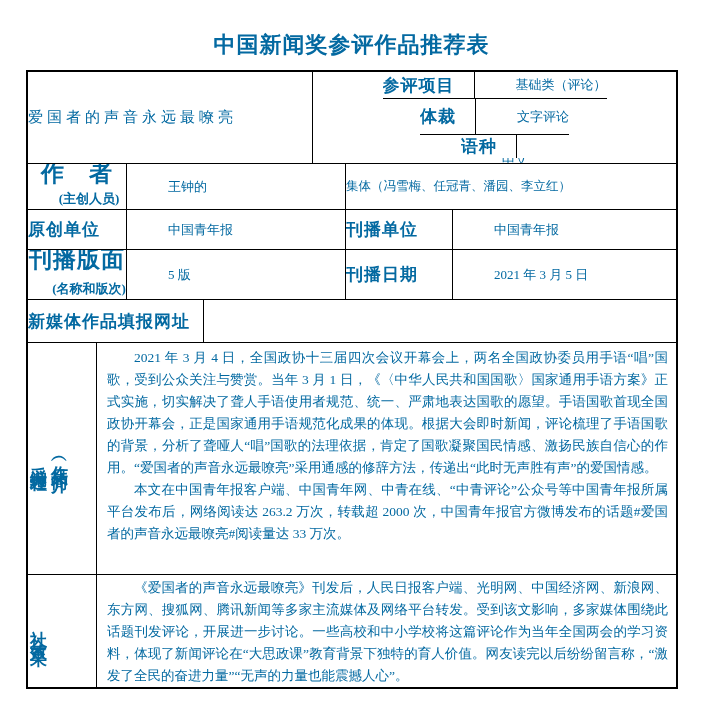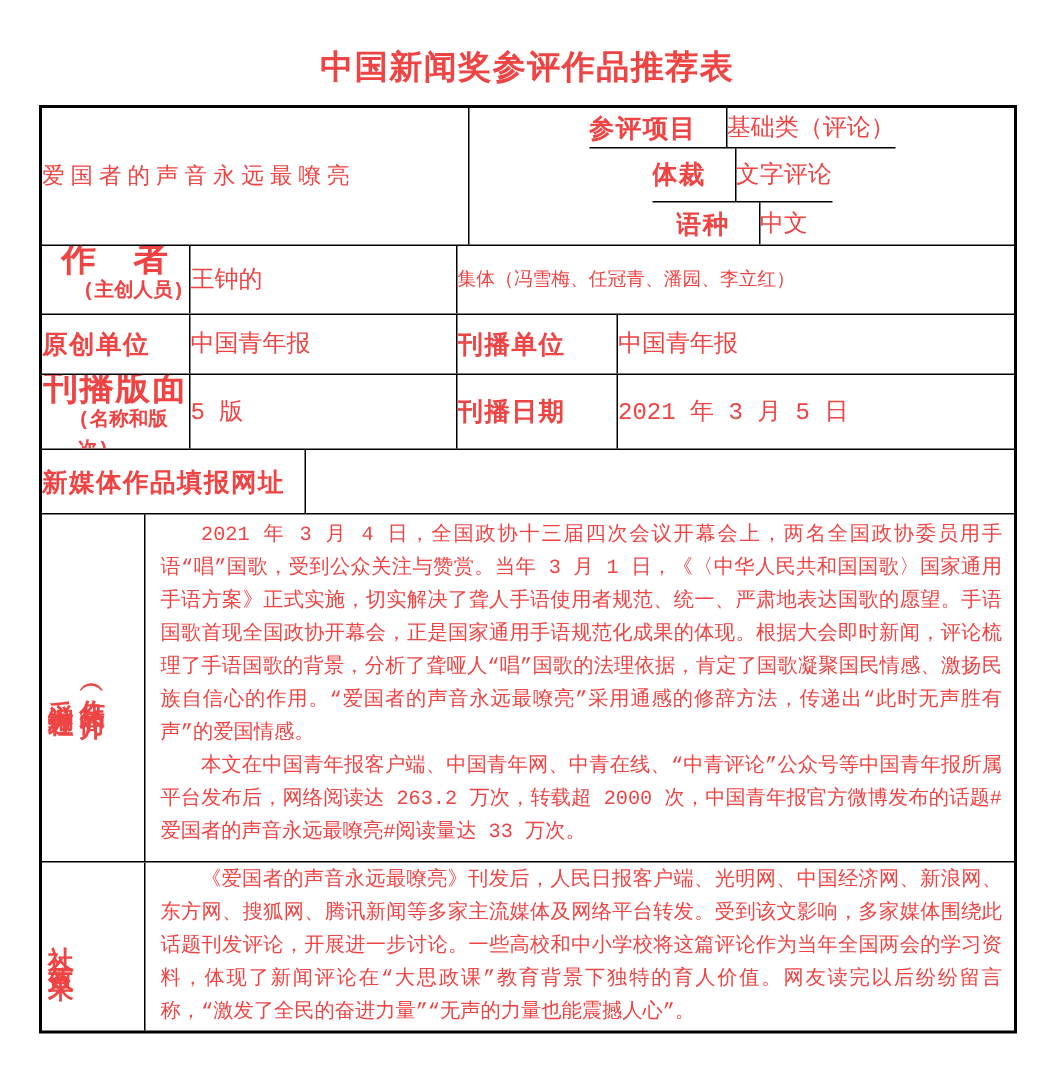--- a/index.html
+++ b/index.html
@@ -1,35 +1,35 @@
 <!DOCTYPE html>
 <html><head>
 <meta charset="utf-8">
 <style>
   html,body{margin:0;padding:0;background:#ffffff;}
-  .page{position:relative;width:703px;height:720px;background:#ffffff;color:#ef4444;
-        font-family:Liberation Mono, monospace;overflow:hidden;}
+  .page{position:relative;width:703px;height:720px;background:#ffffff;color:#0369a1;
+        font-family:Liberation Serif, serif;overflow:hidden;}
   .title{position:absolute;top:30px;left:0;width:100%;text-align:center;
          font-size:22px;font-weight:bold;letter-spacing:1px;}
   .tbl{position:absolute;left:26px;top:70px;width:652px;border:2px solid #000;box-sizing:border-box;}
   .r{display:flex;border-bottom:1px solid #000;box-sizing:border-box;}
   .r.lastrow{border-bottom:none;}
   .c{border-right:1px solid #000;box-sizing:border-box;display:flex;align-items:center;
-     justify-content:flex-start;overflow:hidden;}
+     justify-content:space-between;overflow:hidden;}
   .c.last{border-right:none;}
   .lab{font-weight:bold;font-size:17px;letter-spacing:1px;}
   .lab2{flex-direction:column;font-weight:bold;line-height:20px;}
   .lab2 .l1{font-size:23px;letter-spacing:1px;}
   .lab2 .l2{font-size:13px;margin-left:24px;}
-  .val{font-size:16px;}
+  .val{font-size:13px;margin-left:41px;}
   .val-title{font-size:15px;letter-spacing:4px;}
   .val-sm{font-size:12.5px;}
   .sub{display:flex;flex-direction:column;flex:1;padding:0;}
   .sub .sr{display:flex;border-bottom:1px solid #000;box-sizing:border-box;}
-  .sub .sr.lastrow{border-bottom:none;}
+  .sub .sr.lastrow{border-bottom:none;flex-direction:column;}
   .vtext{writing-mode:vertical-rl;height:100%;text-align:center;font-weight:bold;
          font-size:17px;line-height:21px;letter-spacing:3px;}
   .vtext span{display:block;}
   .vtext.single{letter-spacing:7px;}
   .txtcell{display:block;padding:4px 8px 0 10px;font-size:13.5px;line-height:22px;
            text-align:justify;}
   .txtcell p{margin:0;text-indent:2em;}
   .txtcell.social{padding-top:2px;}
 </style>
 </head>

